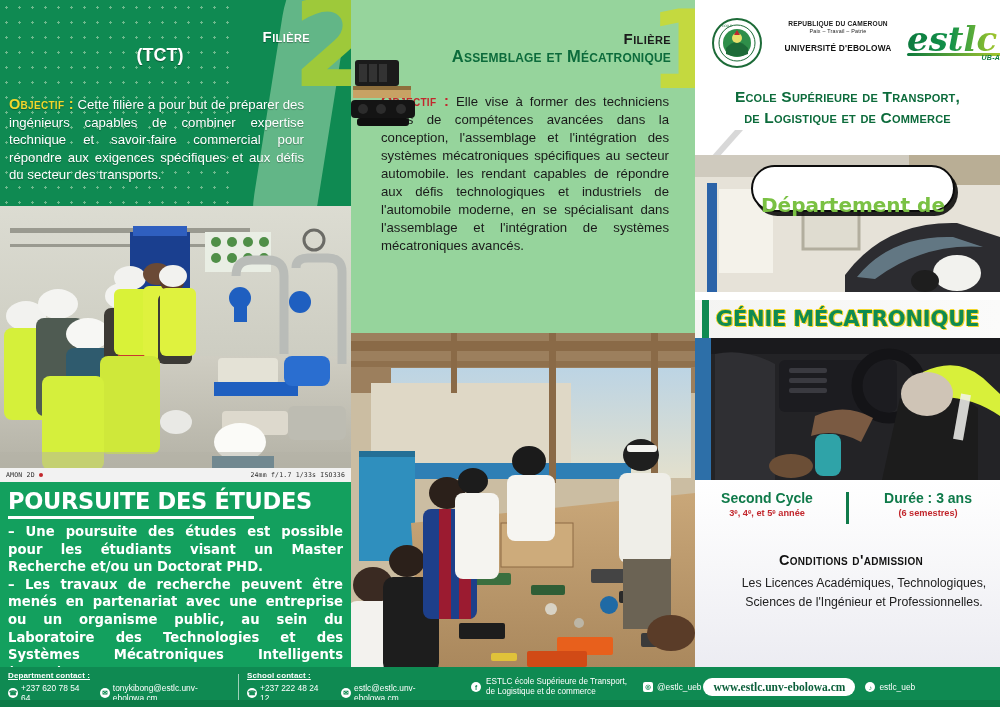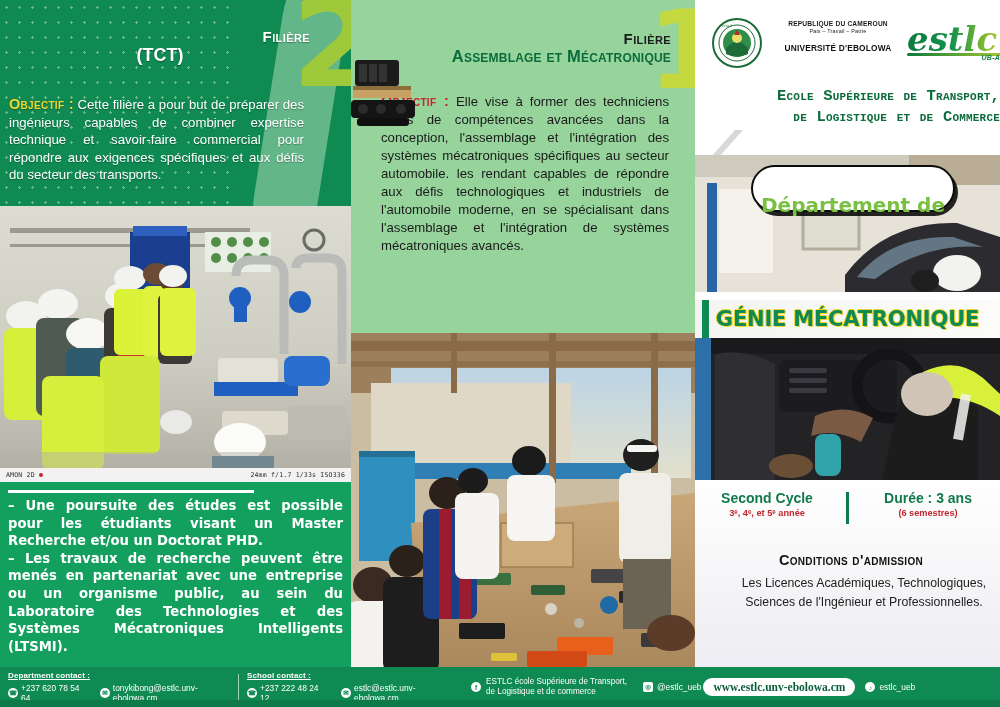--- a/index.html
+++ b/index.html
@@ -168,24 +168,23 @@
     font-size: 7px; font-weight: 700; font-style: italic; color: #0d7a3e;
     text-align: right; margin-top: -2px; letter-spacing: .3px;
   }
   #estlc-underline {
     height: 3px; width: 104px; margin-top: -3px;
     background: linear-gradient(90deg, #0d7a3e, #b6cf2e);
     border-radius: 2px;
   }
   #school-name {
     position: absolute; left: 0; top: 86px; width: 305px; z-index: 4;
-    text-align: right; color: #0c6b3b; font-weight: 700;
+    text-align: center; color: #0c6b3b; font-weight: 700;
     font-size: 15.5px; line-height: 21px; font-variant: small-caps;
     letter-spacing: .2px;
-    font-family: Liberation Mono, monospace;
   }
   #right-diag {
     position: absolute; left: 0; top: 130px; width: 305px; height: 45px;
     z-index: 3; overflow: hidden;
   }
   #photo-right-1 {
     position: absolute; left: 0; top: 155px; width: 305px; height: 137px;
     z-index: 3; overflow: hidden; background: #cfcabc;
   }
   #dept-pill {
@@ -377,20 +376,21 @@
         <rect x="0" y="246" width="351" height="16" fill="#b4b2a6" opacity=".5"></rect>
       </svg>
     </div>
 
     <div id="exif-strip">
       <span><span>AMON 2D</span><span class="exif-dot"></span></span>
       <span>24mm f/1.7 1/33s ISO336</span>
     </div>
 
     <div id="poursuite">
+      <div id="poursuite-title">POURSUITE DES ÉTUDES</div>
       <div id="poursuite-rule"></div>
       <div class="poursuite-p">– Une poursuite des études est possible pour les étudiants visant un Master Recherche et/ou un Doctorat PHD.</div>
       <div class="poursuite-p">– Les travaux de recherche peuvent être menés en partenariat avec une entreprise ou un organisme public, au sein du Laboratoire des Technologies et des Systèmes Mécatroniques Intelligents (LTSMI).</div>
     </div>
   </div>
 
   <div class="panel" id="panel-mid">
 
     <div class="bignum" id="bignum-1" style="left:297px;">1</div>
 

